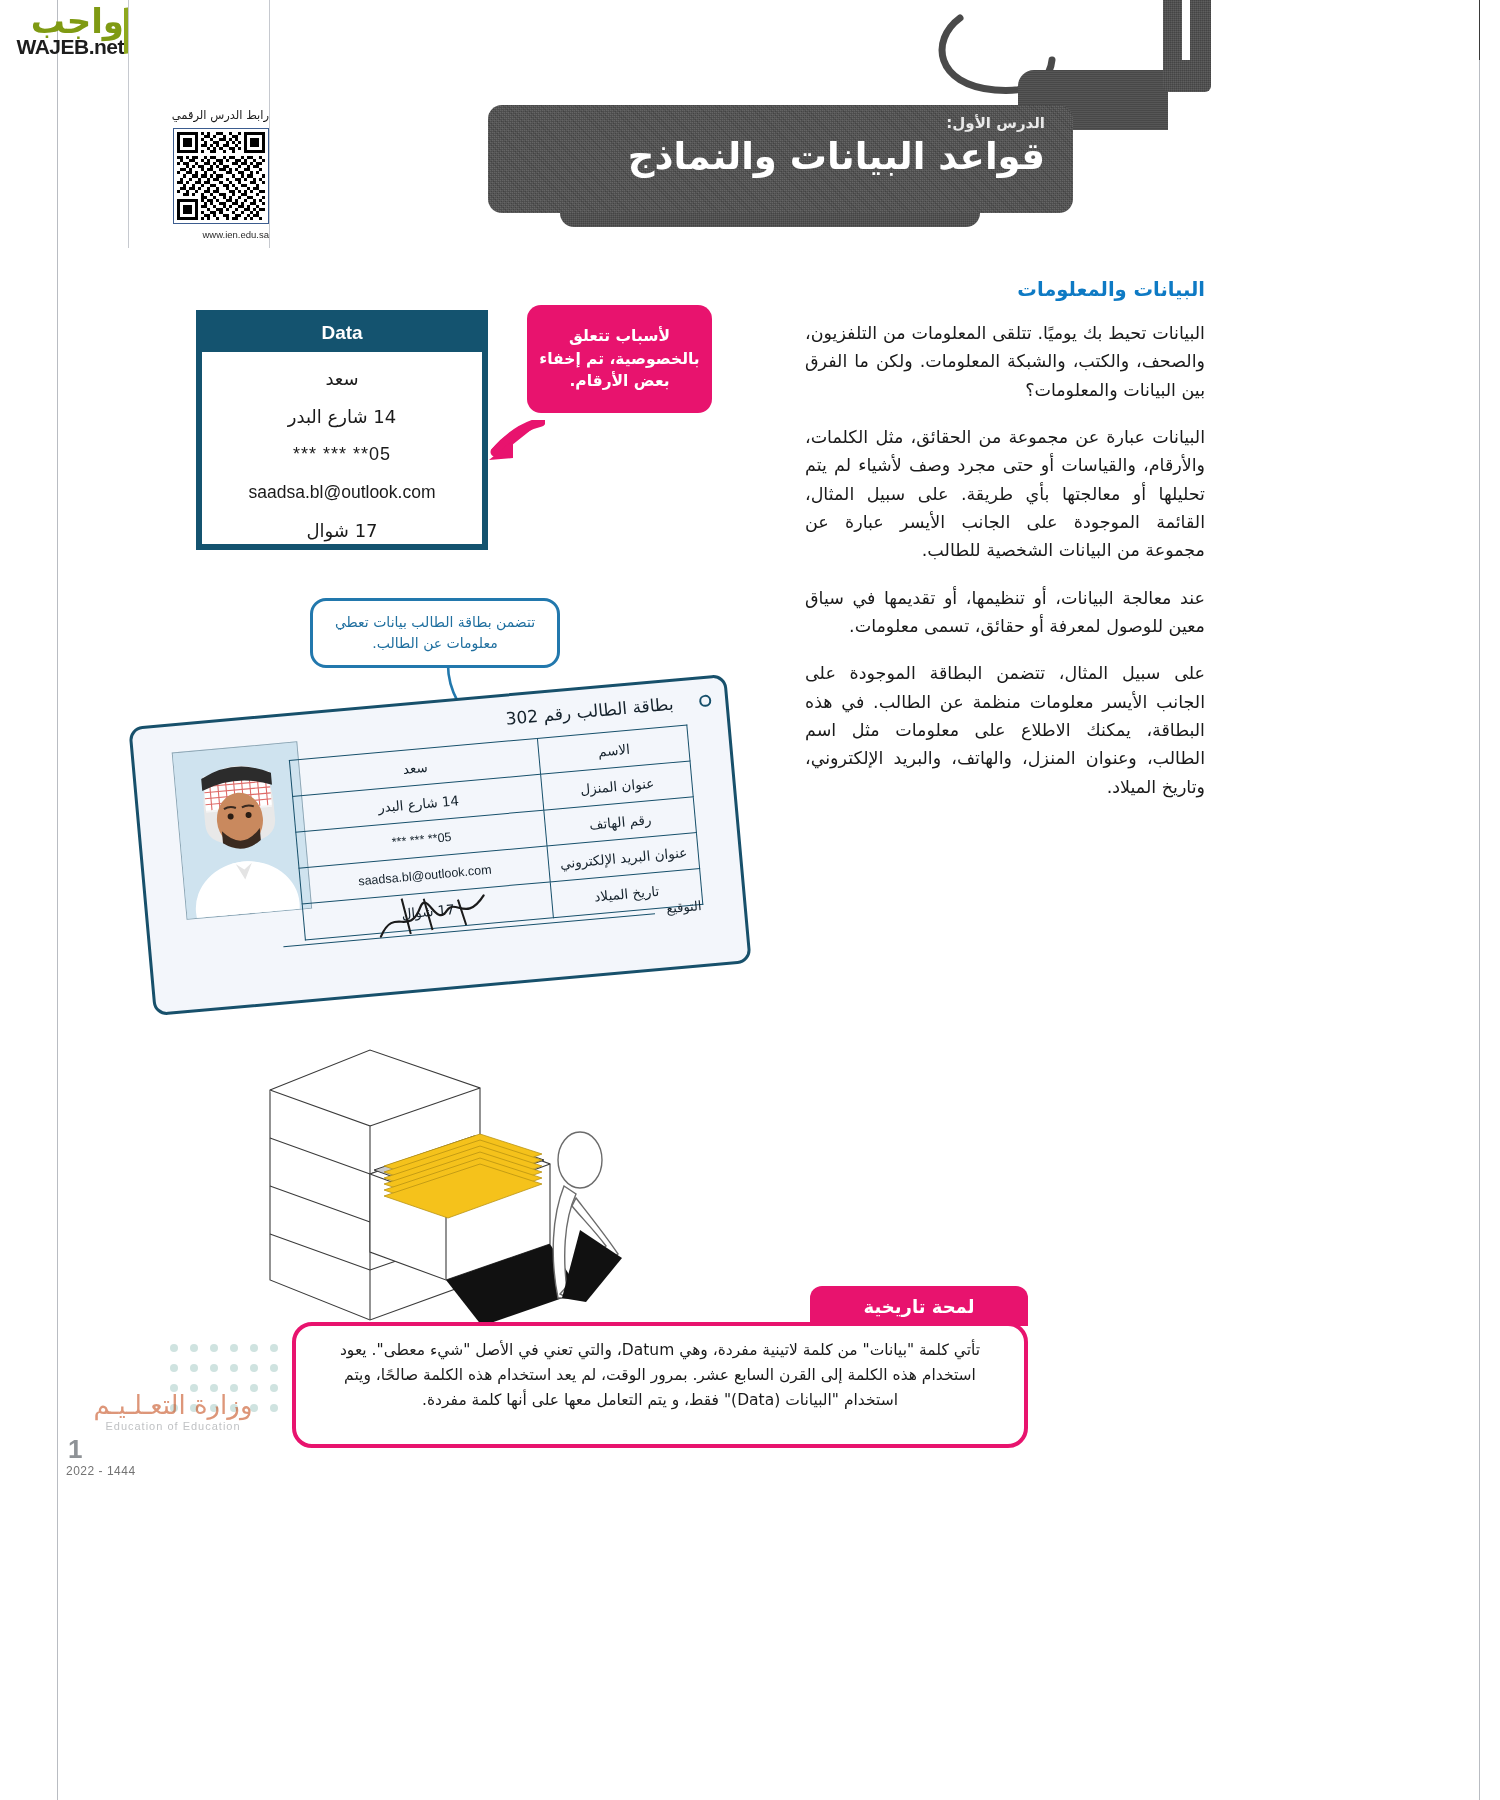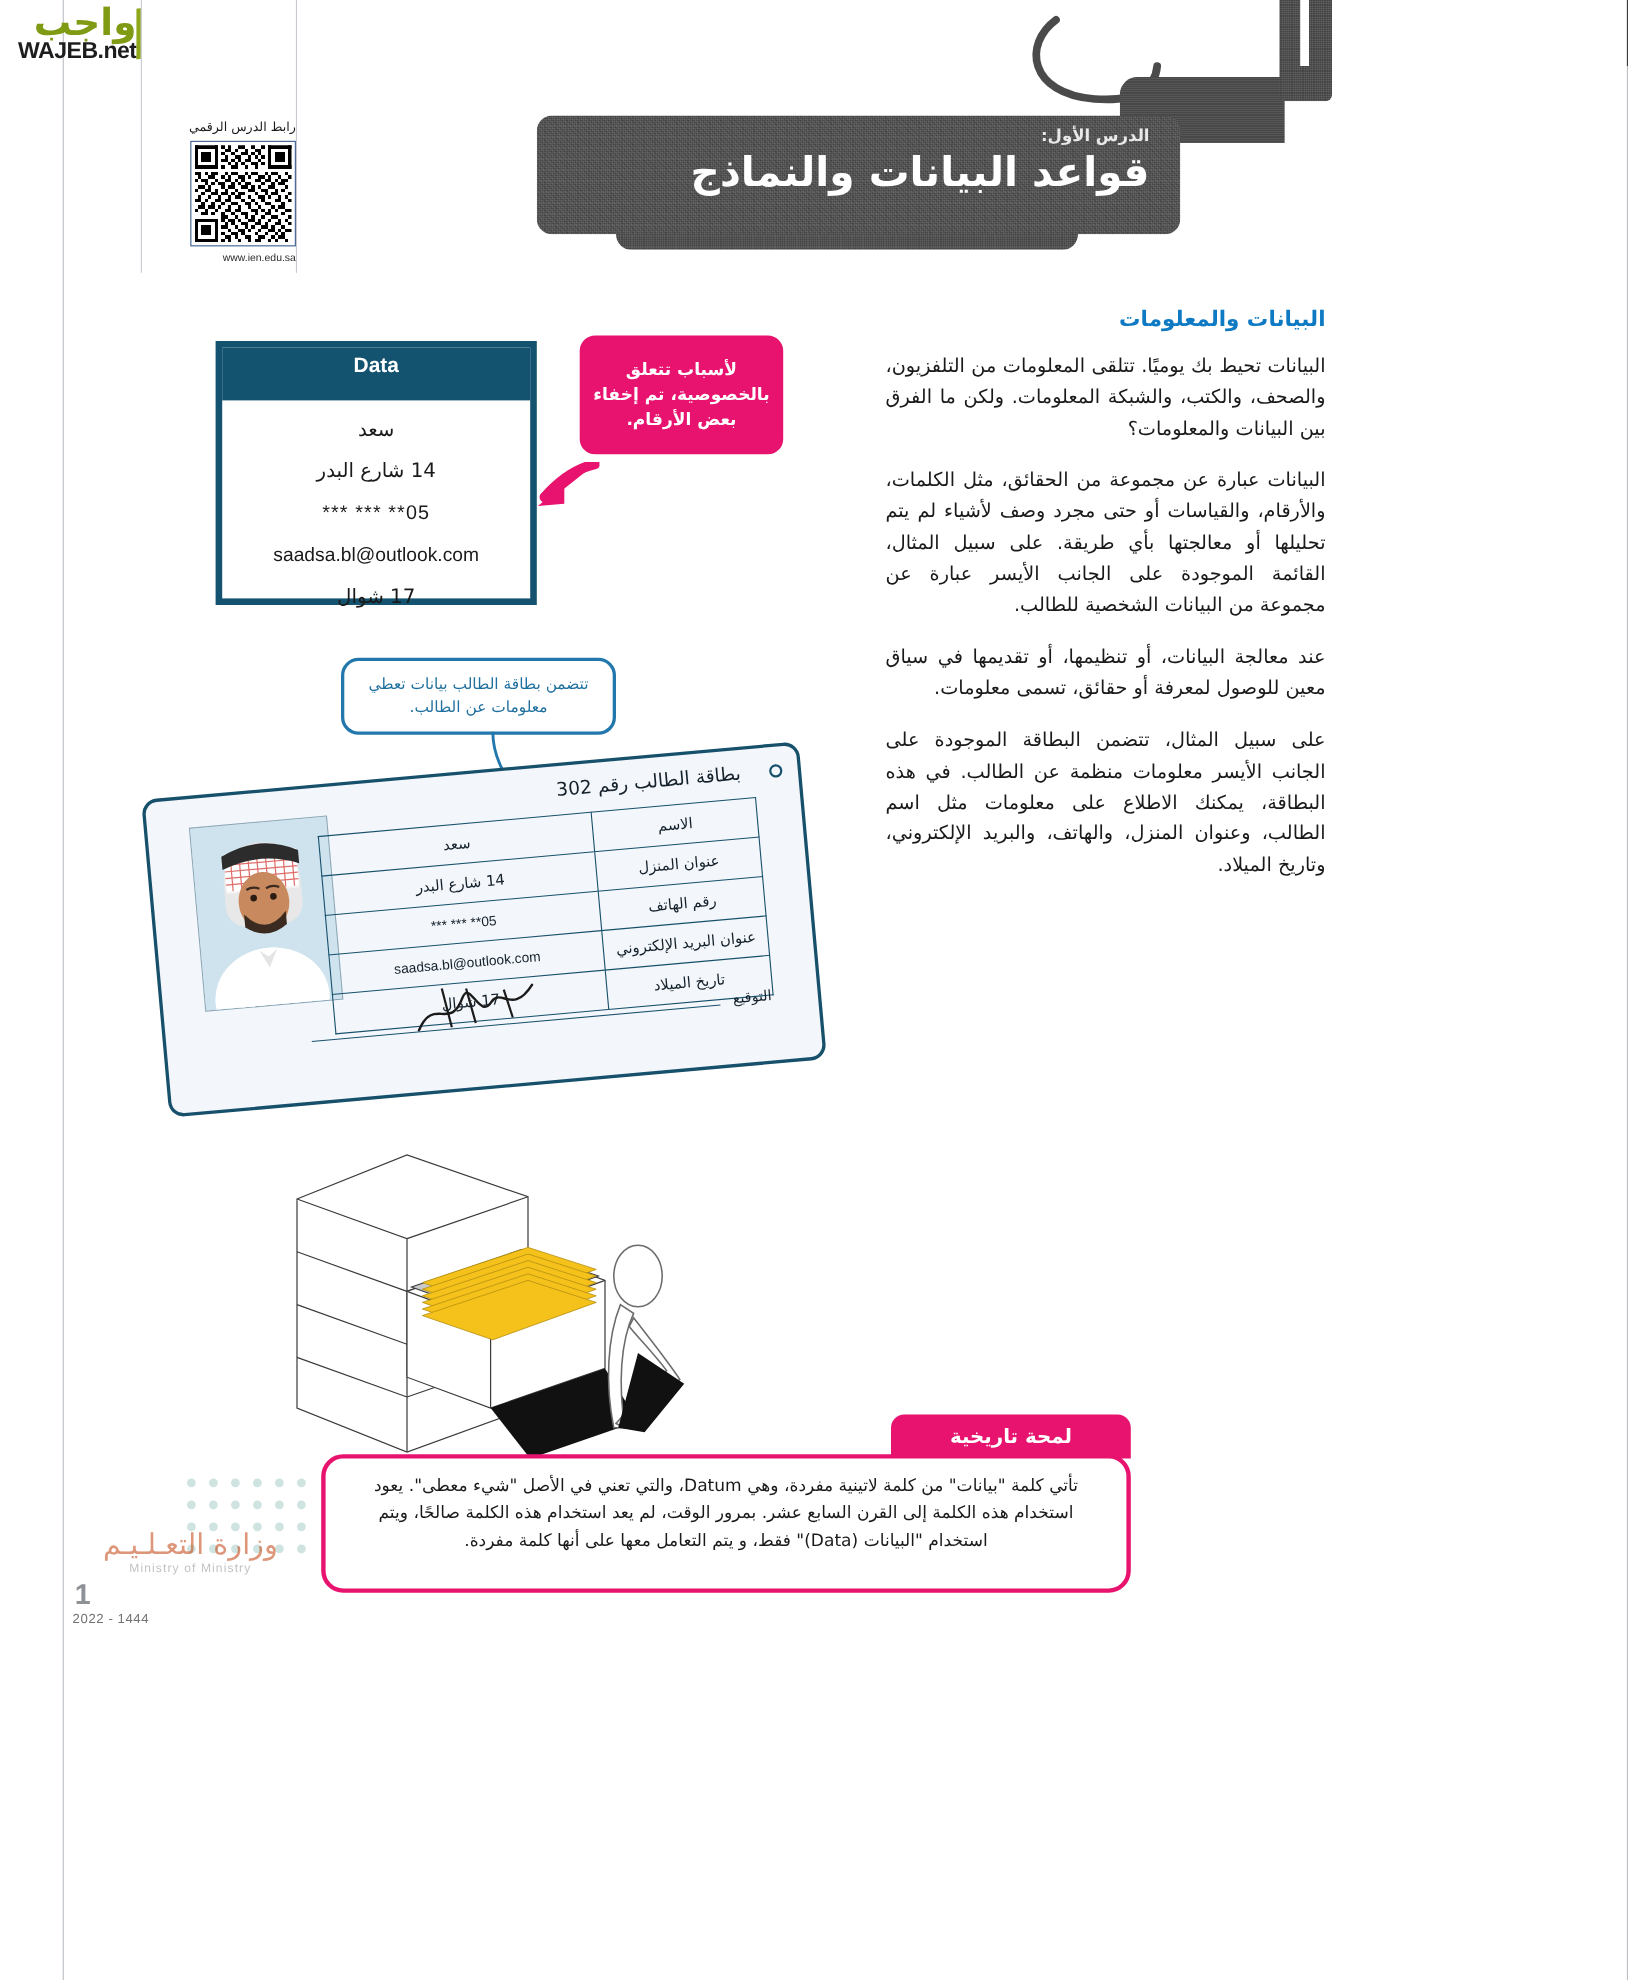--- a/index.html
+++ b/index.html
@@ -134,21 +134,21 @@
     text-align: justify;
   }
 
   
   .data-card {
     position: absolute; left: 196px; top: 310px; width: 292px; height: 240px;
     border: 6px solid #14536f; background: #ffffff;
   }
   .data-card-head {
     background: #14536f; color: #ffffff; text-align: center;
-    font-size: 19px; font-weight: bold; padding: 6px 0 20px;
+    font-size: 19px; font-weight: bold; padding: 6px 0 8px;
     font-family: "Liberation Sans", sans-serif;
   }
   .data-card-body {
     padding: 16px 10px 10px; text-align: center;
     display: flex; flex-direction: column; gap: 17px;
   }
   .data-card-body div {
     font-size: 18px; color: #1a1a1a; font-family: "DejaVu Sans", sans-serif;
   }
   .data-card-body div.email { font-size: 17.5px; font-family: "Liberation Sans", sans-serif; }
@@ -712,18 +712,18 @@
         <circle cx="28" cy="48" r="4"></circle>
         <circle cx="48" cy="48" r="4"></circle>
     </g>
   </svg>
   <div class="hist-box">
     <p>تأتي كلمة "بيانات" من كلمة لاتينية مفردة، وهي Datum، والتي تعني في الأصل "شيء معطى". يعود استخدام هذه الكلمة إلى القرن السابع عشر. بمرور الوقت، لم يعد استخدام هذه الكلمة صالحًا، ويتم استخدام "البيانات (Data)" فقط، و يتم التعامل معها على أنها كلمة مفردة.</p>
   </div>
 
   <div class="moe">
     <div class="moe-ar">وزارة التعـلـيـم</div>
-    <div class="moe-en">Ministry of Ministry</div>
+    <div class="moe-en">Education of Education</div>
   </div>
   <div class="page-num">1</div>
   <div class="page-year">1444 - 2022</div>
 
 </div>
 
 </body></html>

